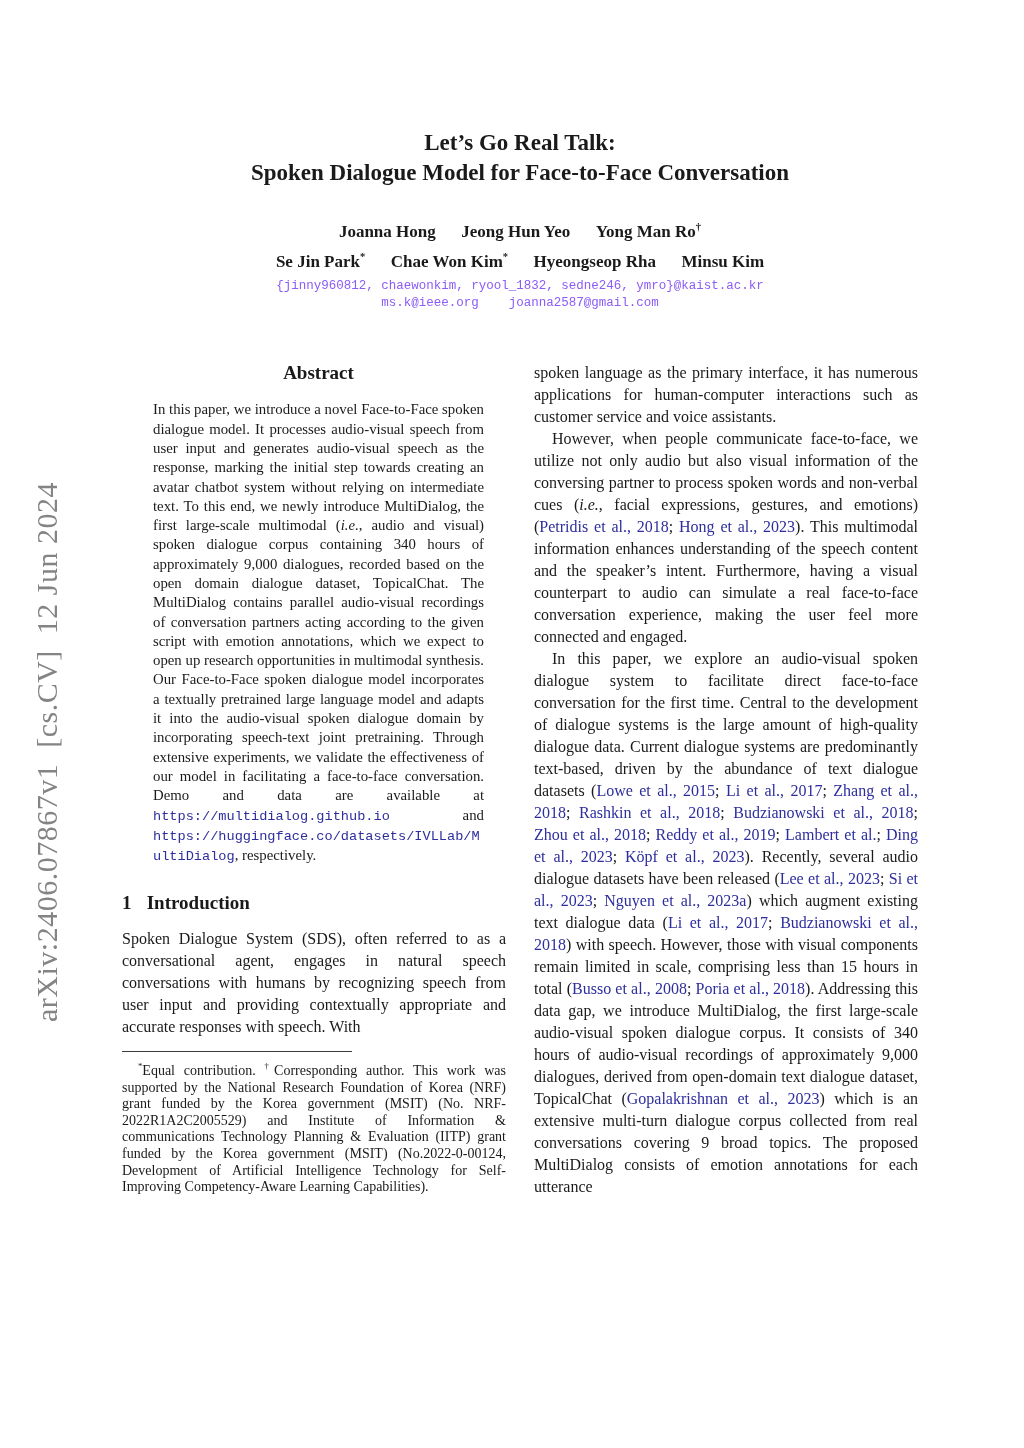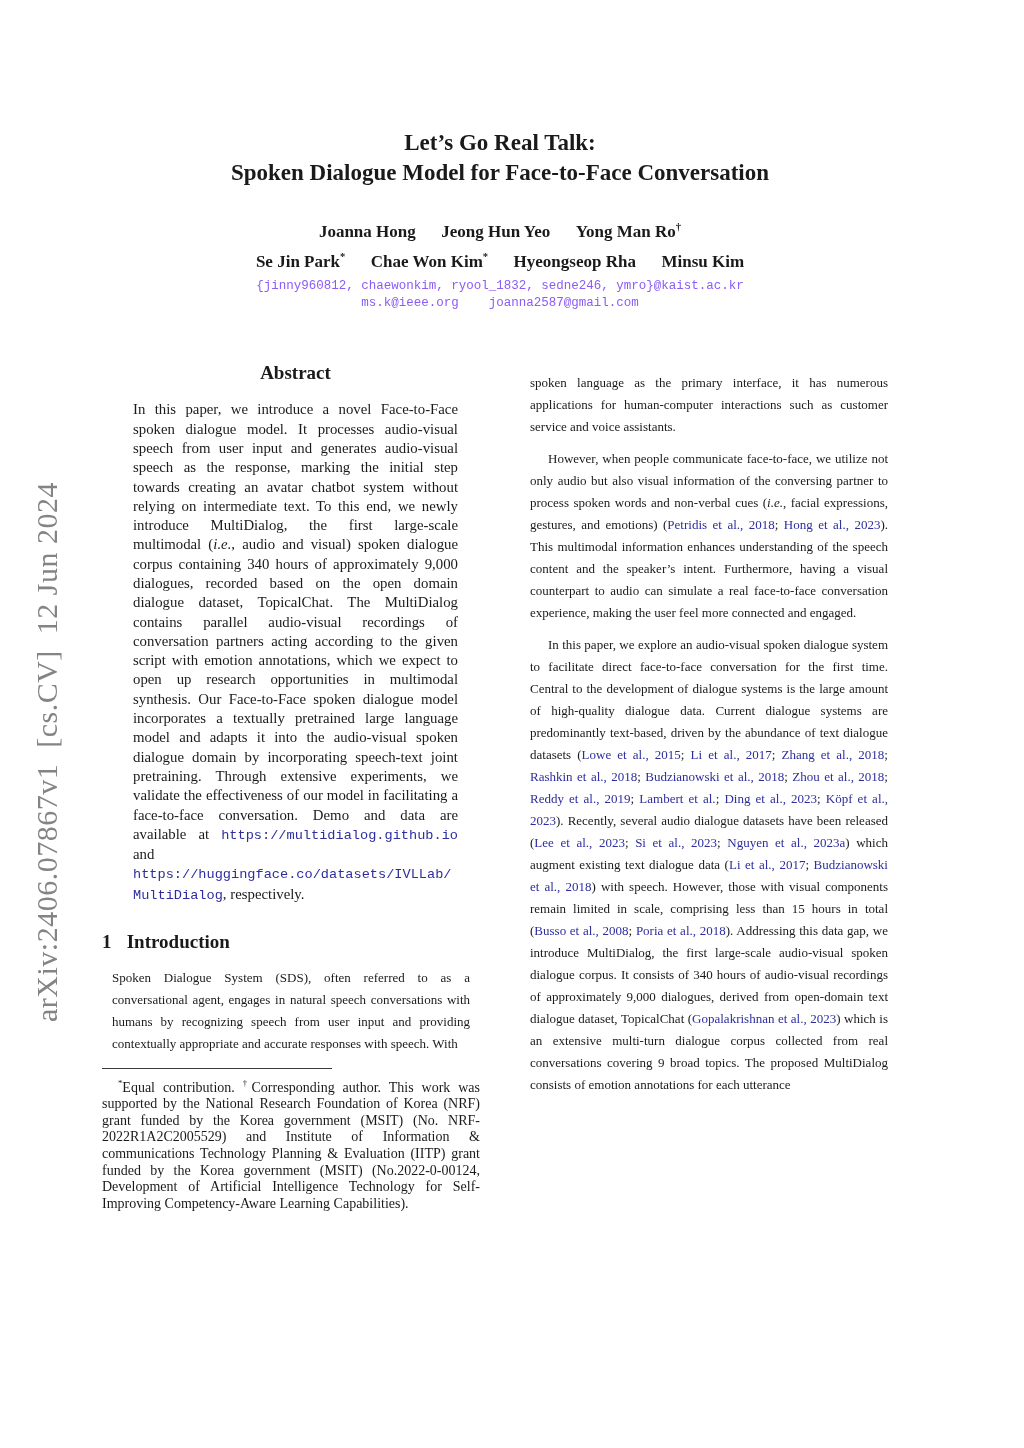--- a/index.html
+++ b/index.html
@@ -7,38 +7,38 @@
     position:relative; width:1024px; height:1448px; background:#ffffff;
     overflow:hidden; font-family:"Liberation Serif", serif; color:#1a1a1a;
     margin:0 auto;
   }
   
   .arxiv-anchor { position:absolute; left:47px; top:752px; width:0; height:0; }
   .arxiv-text {
     position:absolute; transform:translate(-50%,-50%) rotate(-90deg);
     white-space:pre; font-size:30px; color:#848484; letter-spacing:0.5px;
   }
-  .content { position:absolute; left:102px; top:128px; width:796px; }
+  .content { position:absolute; left:122px; top:128px; width:796px; }
   .title { margin:0; font-size:23px; line-height:30px; text-align:center; font-weight:bold; }
   .title-line { display:block; }
   .authors { margin-top:26px; text-align:center; font-weight:bold; font-size:17px; line-height:25px; }
   .affiliation { text-align:center; font-size:17px; line-height:22px; margin-top:3px; }
   .emails { text-align:center; font-family:"Liberation Mono", monospace; font-size:12.5px; line-height:17px; margin-top:5px; color:#8b5cf6; }
   .email-line { white-space:pre; }
-  .columns { display:flex; gap:40px; margin-top:50px; }
+  .columns { display:flex; gap:28px; margin-top:50px; }
   .col { width:384px; }
   .abstract { padding-left:31px; padding-right:22px; }
   .abstract-heading { margin:0 0 16px 0; text-align:center; font-size:19px; font-weight:bold; }
   .abstract-text {
     margin:0; font-size:14.8px; line-height:19.3px; text-align:justify;
     hyphens:auto; -webkit-hyphens:auto;
   }
   .section-heading { margin:26px 0 14px 0; font-size:19px; font-weight:bold; }
   .body-par {
-    margin:10px; font-size:13px; line-height:22px; text-align:justify;
+    margin:0; font-size:16px; line-height:22px; text-align:justify;
     text-indent:18px; hyphens:auto; -webkit-hyphens:auto;
   }
   .no-indent { text-indent:0; }
   .footnote-rule { width:230px; border-top:1.5px solid #3a3a3a; margin-top:13px; }
   .footnote {
     margin:6px 0 0 0; font-size:14px; line-height:16.6px; text-align:justify;
     text-indent:16px; hyphens:auto; -webkit-hyphens:auto;
   }
   
   .seg-n { }

